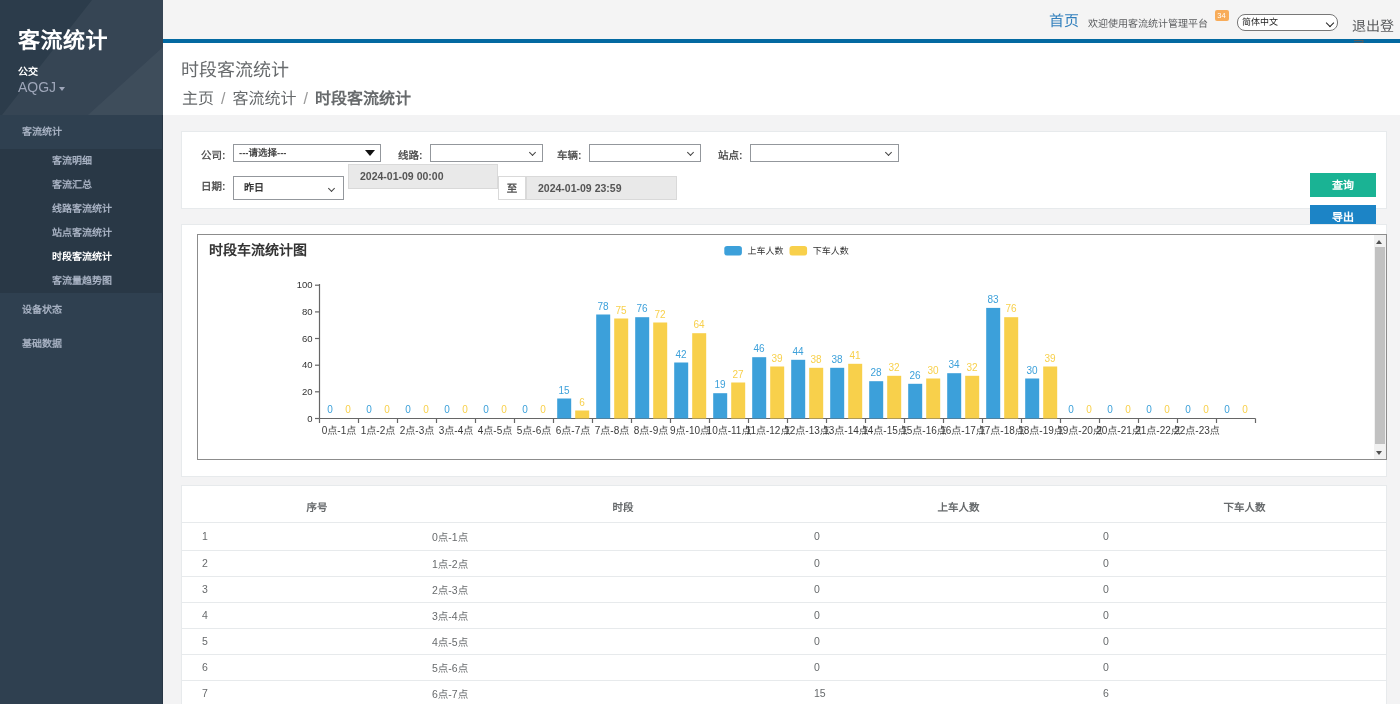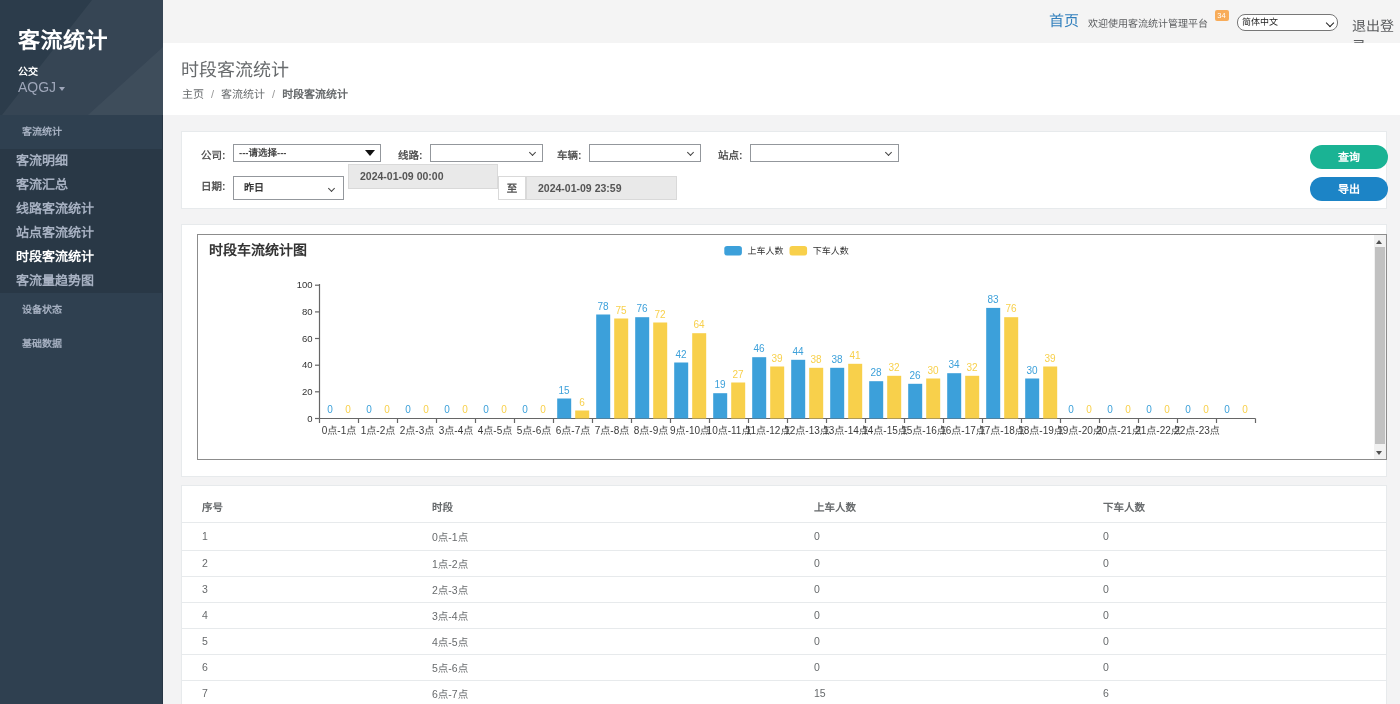--- a/index.html
+++ b/index.html
@@ -9,57 +9,57 @@
 #sidebar{left:0;top:0;width:163px;height:704px;background:#2f4050;border-right:1px solid #273544;}
 #navhead{left:0;top:0;width:163px;height:115px;background:#2c3c4b;}
 #nhp1{left:0;top:0;width:163px;height:115px;background:rgba(255,255,255,0.05);clip-path:polygon(92px 0,163px 0,163px 115px,2px 115px);}
 #nhp2{left:0;top:0;width:163px;height:115px;background:rgba(255,255,255,0.045);clip-path:polygon(163px 47px,163px 115px,88px 115px);}
 #logo{left:18px;top:22px;font-size:22px;font-weight:bold;color:#fff;letter-spacing:0.5px;}
 #gs{left:18px;top:63px;font-size:10px;font-weight:bold;color:#fff;}
 #aq{left:18px;top:79px;font-size:14px;color:#9ea6b9;}
 #aq .car{display:inline-block;width:0;height:0;border-left:3.5px solid transparent;border-right:3.5px solid transparent;border-top:4px solid #9ea6b9;margin-left:3px;margin-bottom:1px;}
 .mitem{left:0;width:163px;height:34px;line-height:34px;padding-left:22px;font-size:10px;font-weight:600;color:#a7b1c2;}
 #sub{left:0;top:149px;width:163px;height:144px;background:#293846;}
-.sitem{display:block;height:24px;line-height:24px;padding-left:16px;font-size:13px;font-weight:600;color:#a7b1c2;}
+.sitem{display:block;height:24px;line-height:24px;padding-left:52px;font-size:10px;font-weight:600;color:#a7b1c2;}
 .sitem.on{color:#fff;}
 
-#topbar{left:163px;top:0;width:1237px;height:44px;background:#f4f4f4;border-bottom:1px solid #0369a1;}
+#topbar{left:163px;top:0;width:1237px;height:44px;background:#f4f4f4;border-bottom:5px solid #0369a1;}
 #home{left:886px;top:9px;font-size:15px;color:#3380bd;}
 #welcome{left:925px;top:15px;font-size:10px;color:#5b5d5f;}
 #badge{left:1051.5px;top:10px;width:14px;height:11px;background:#f8ac59;border-radius:2px;color:#fff;font-size:7.5px;text-align:center;line-height:11px;}
 #lang{left:1074px;top:14px;width:101px;height:17px;background:#fff;border:1px solid #777;border-radius:8px;font-size:9px;color:#222;line-height:15px;padding-left:4px;}
 #lang .chev{position:absolute;right:6px;top:5px;}
 #logout{left:1189px;top:14.5px;font-size:14px;color:#5b5d5f;}
 
 #headband{left:163px;top:43px;width:1237px;height:72px;background:#fff;}
 #h2{left:18px;top:12px;font-size:18px;font-weight:300;color:#676a6c;}
-#crumb{left:19px;top:42px;font-size:11px;color:#676a6c;}
+#crumb{left:19px;top:42px;font-size:16px;color:#676a6c;}
 #crumb b{font-weight:bold;color:#676a6c;}
 #crumb .sep{color:#999;margin:0 7px;}
 
 .panel{background:#fff;border:1px solid #e7eaec;}
 #fpanel{left:181px;top:131px;width:1206px;height:78px;font-weight:bold;}
 .flabel{position:absolute;font-size:10.5px;color:#555;}
 .sel{position:absolute;background:#fff;border:1px solid #93979c;font-size:10px;color:#333;}
 .chev{position:absolute;width:5px;height:5px;border-right:1.2px solid #444;border-bottom:1.2px solid #444;transform:rotate(45deg);}
 .gin{position:absolute;background:#e9e9e9;border:1px solid #d9d9d9;font-size:10.5px;color:#555;}
-.btn{position:absolute;left:1128px;width:78px;height:24px;border-radius:12px;color:#fff;font-size:11px;text-align:center;line-height:24px;}
+.btn{position:absolute;left:1128px;width:66px;height:24px;border-radius:0;color:#fff;font-size:11px;text-align:center;line-height:24px;margin-top:28px;}
 
 #cpanel{left:181px;top:224px;width:1206px;height:253px;}
 #cbox{position:absolute;left:15px;top:9px;width:1190px;height:226px;border:1px solid #8c8c8c;background:#fff;overflow:hidden;}
 #sbar{position:absolute;right:0;top:0;width:12.5px;height:224px;background:#f1f1f1;}
 #sbar .th{position:absolute;left:1px;top:12px;width:10.5px;height:197px;background:#c1c1c1;}
 .arr{position:absolute;left:2.7px;width:0;height:0;border-left:3.6px solid transparent;border-right:3.6px solid transparent;}
 #sbar .up{top:4.5px;border-bottom:4.5px solid #505050;}
 #sbar .dn{bottom:4.5px;border-top:4.5px solid #505050;}
 
 #tpanel{left:181px;top:485px;width:1206px;height:240px;}
 table{border-collapse:collapse;width:100%;table-layout:fixed;}
 th,td{text-align:left;font-size:10.5px;color:#676a6c;font-weight:normal;border-bottom:1px solid #e7eaec;padding:0;}
-th{font-weight:bold;height:36px;vertical-align:middle;padding-top:6px;}
+th{font-weight:bold;height:36px;vertical-align:middle;padding-top:6px;text-align:center;}
 td{height:26px;vertical-align:middle;} tr:nth-child(2) td{height:28px;}
 .c1{width:250px;padding-left:20px;}
 .c2{width:382px;}
 .c3{width:289px;}
 .c4{width:auto;}
 </style></head><body>
 <div id="sidebar" class="abs">
   <div id="navhead" class="abs"></div>
     <div id="nhp1" class="abs"></div>
     <div id="nhp2" class="abs"></div>

